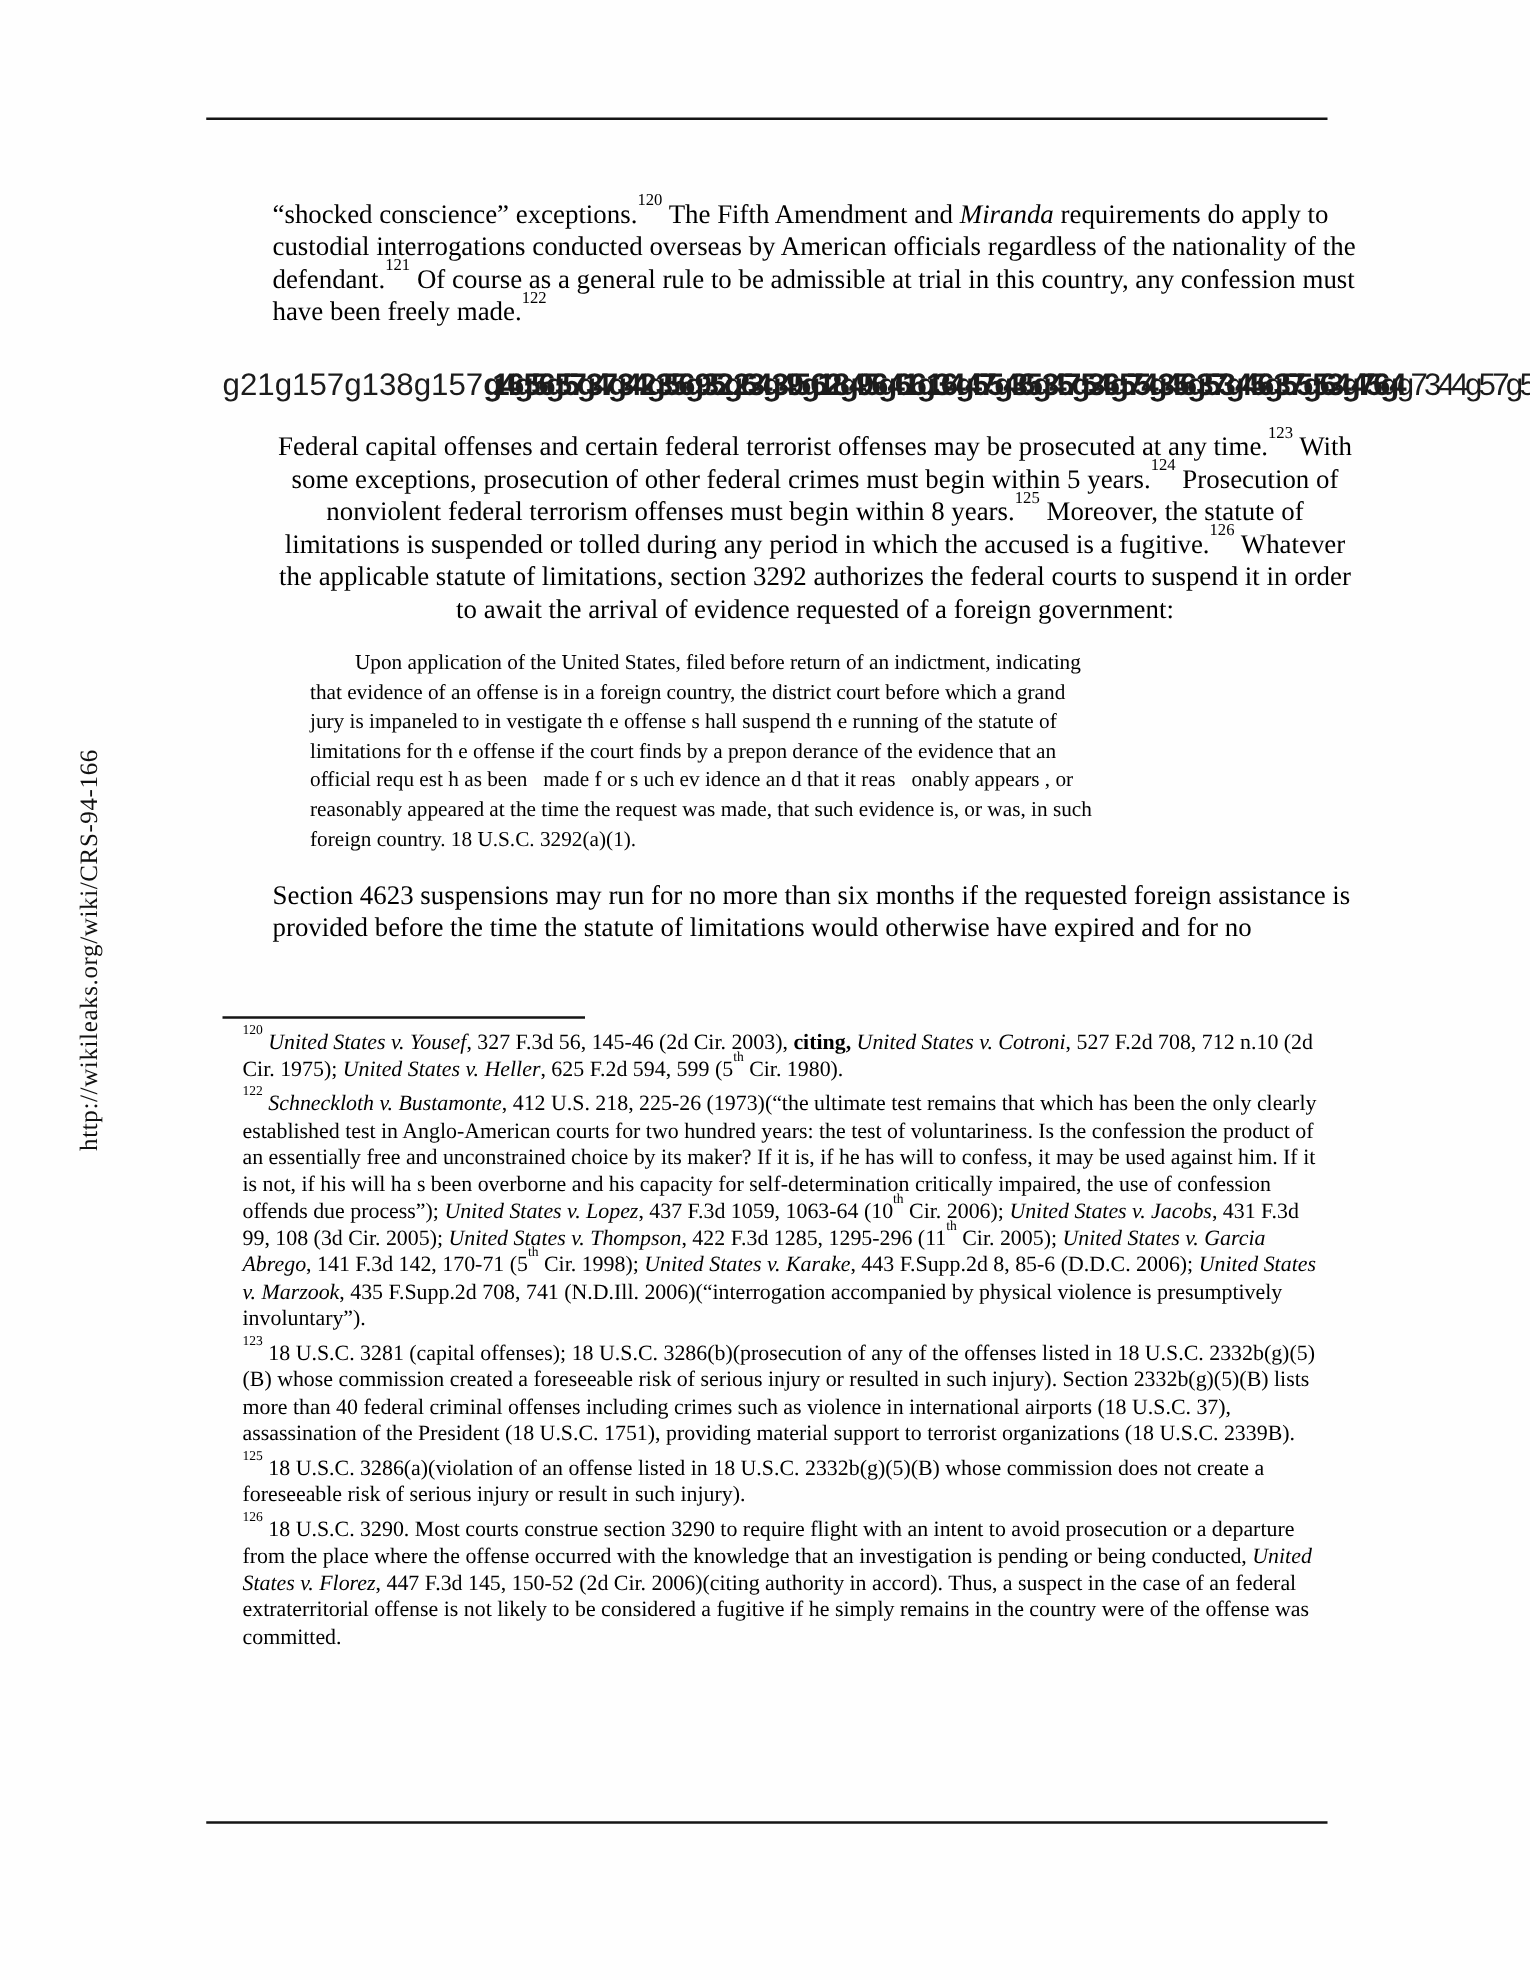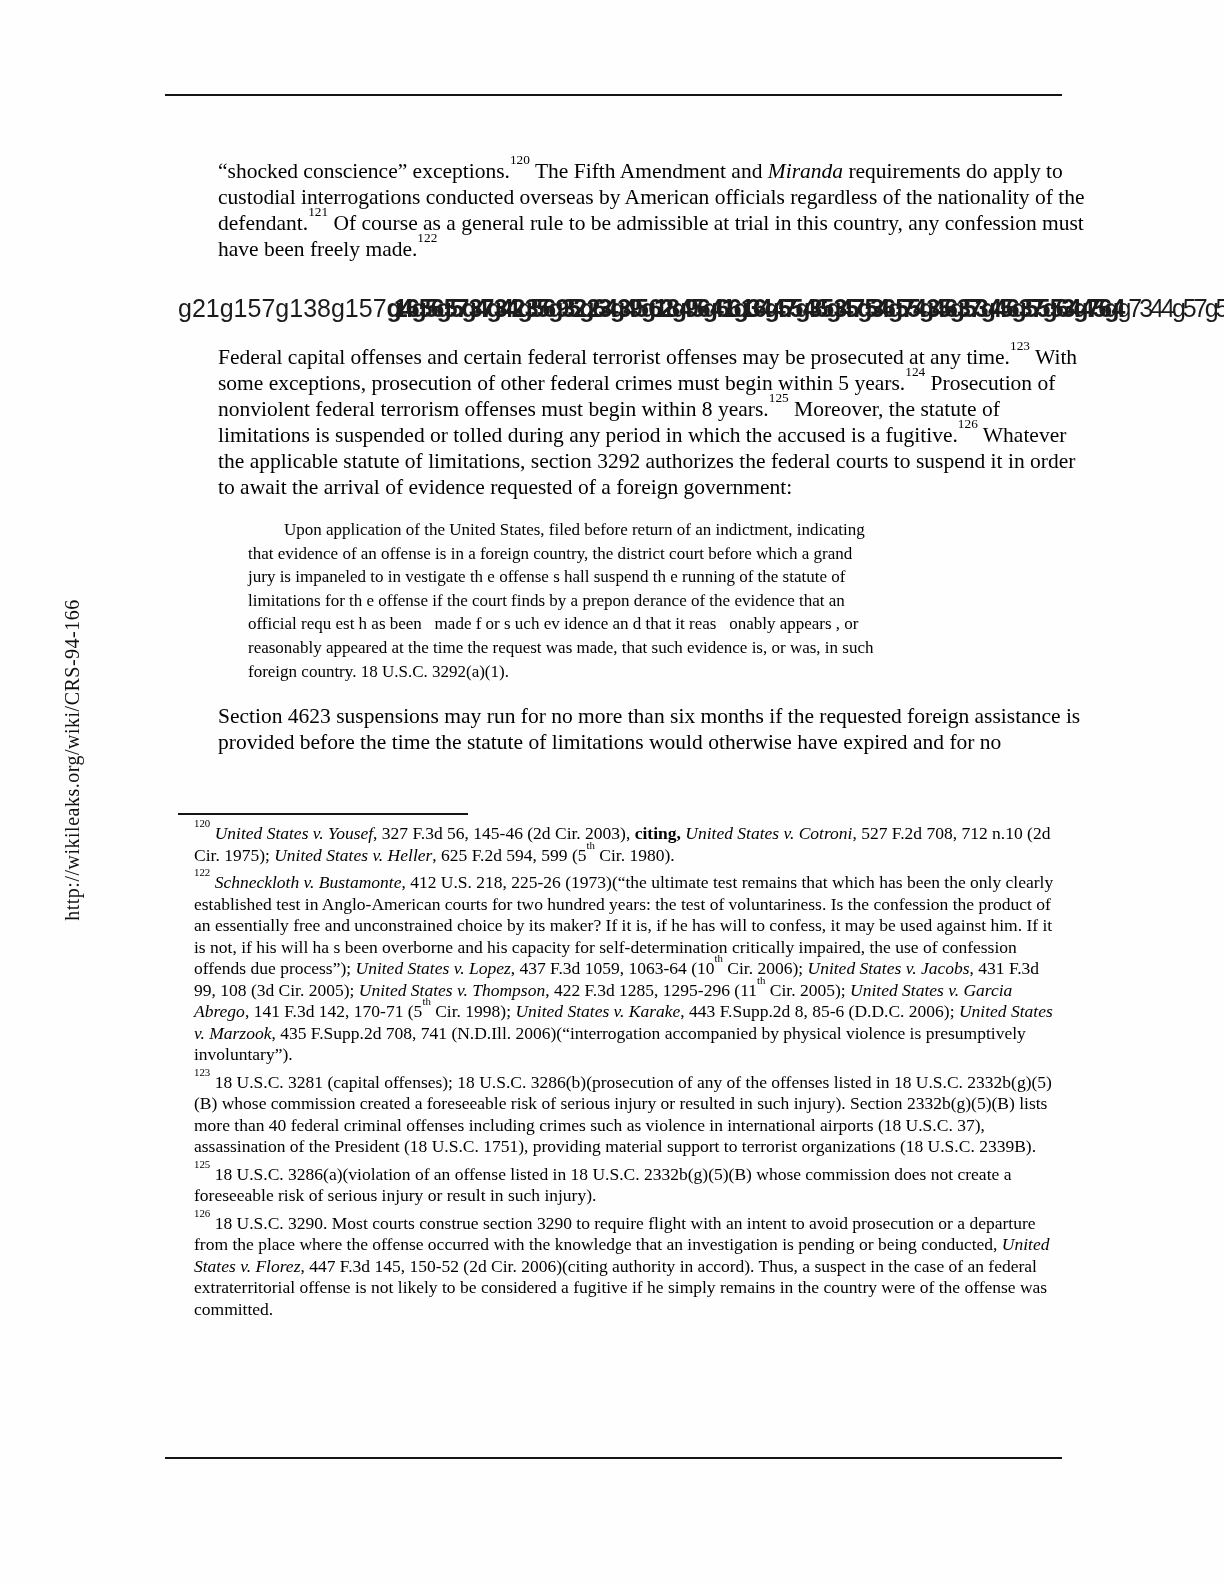--- a/index.html
+++ b/index.html
@@ -20,21 +20,21 @@
     transform:translate(-50%,-50%) rotate(-90deg);
     white-space:nowrap;
     font-size:20px;letter-spacing:0.5px;color:#111;
   }
   .content{position:absolute;left:178px;top:0;width:868px;}
   .body-par{
     position:absolute;left:0;width:868px;
     font-size:21.5px;line-height:26px;text-align:left;margin-left:40px;
   }
   .p1{top:158px;}
-  .p2{top:344px;}
+  .p2{top:344px;text-align:center;}
   .p3{top:703px;}
   .heading{
     position:absolute;left:0;top:294px;width:1046px;height:42px;
     overflow:hidden;white-space:nowrap;
     font-family:"Liberation Sans", sans-serif;
     font-size:25px;color:#1c1c1c;
   }
   .heading .lead{letter-spacing:0px;}
   .heading .garble-dense{letter-spacing:-8px;font-weight:bold;}
   .heading .garble-tail{letter-spacing:-3px;}

